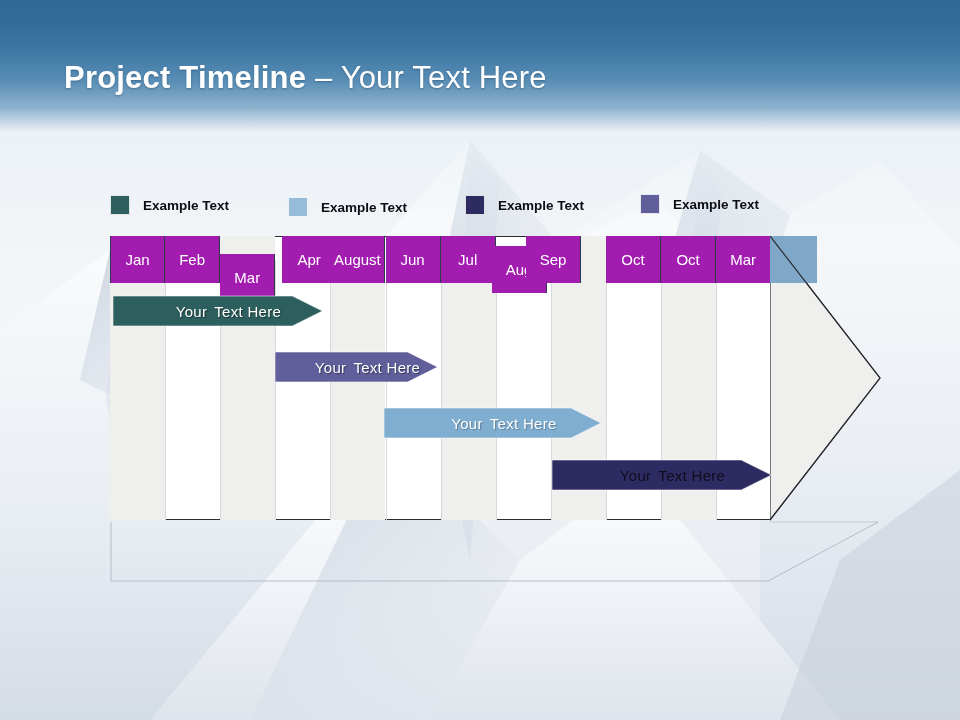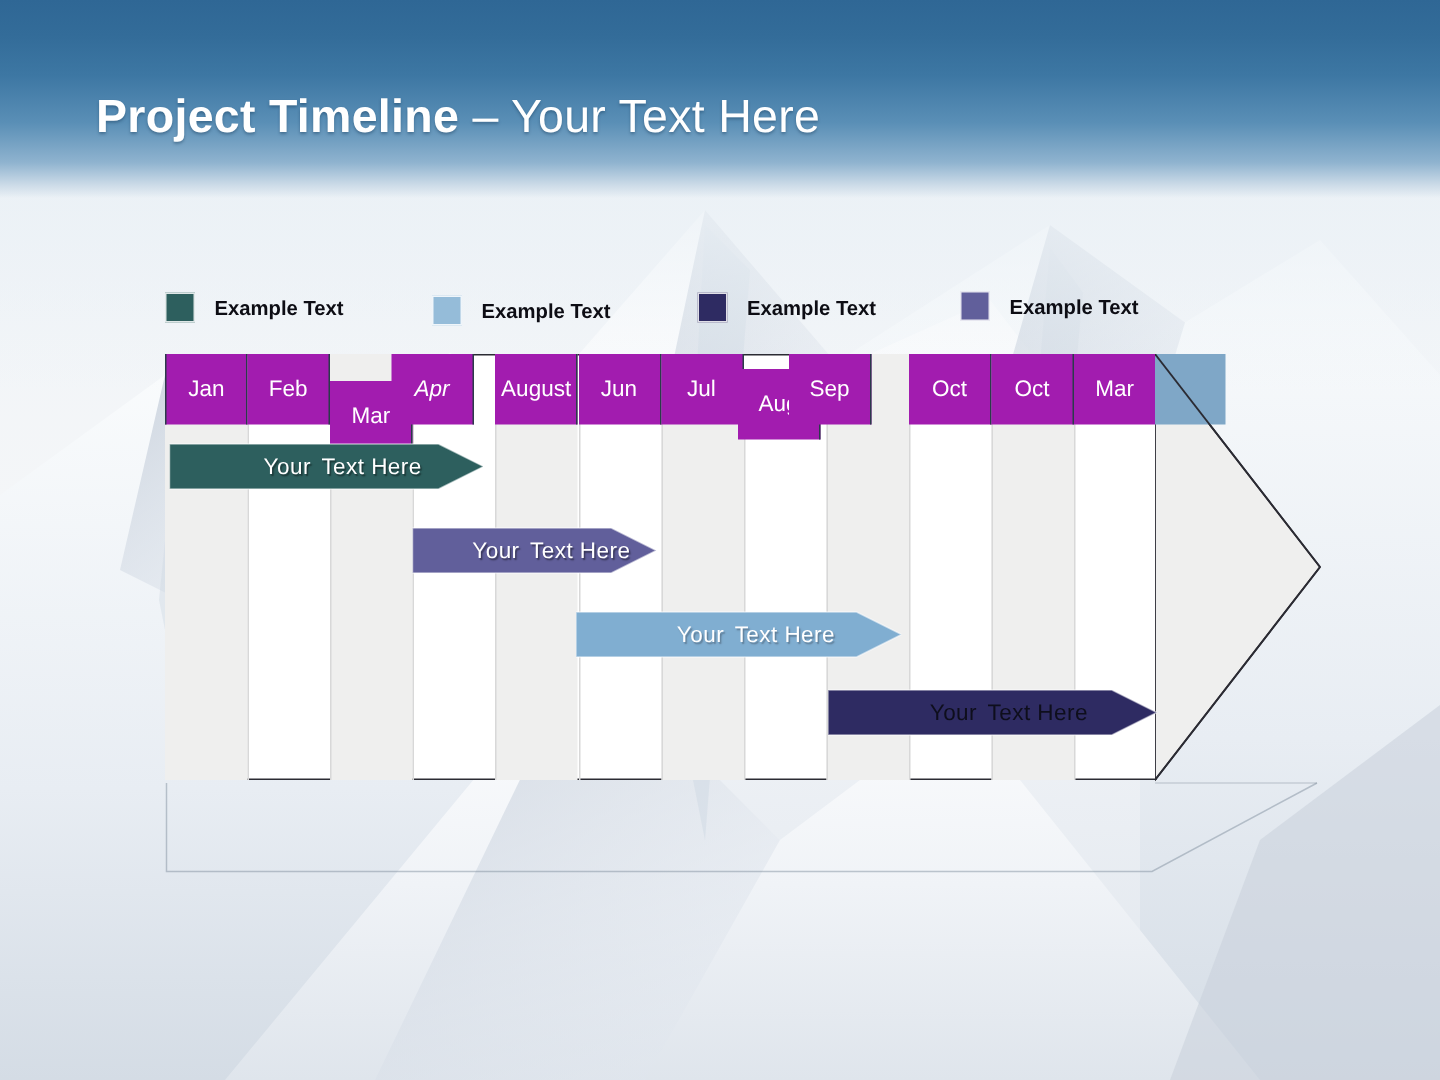--- a/index.html
+++ b/index.html
@@ -309,21 +309,21 @@
         <div class="col alt" style="left: 551px; width: 55.1px;"></div>
         <div class="col-sep" style="left: 551px;"></div>
         <div class="col" style="left: 606.1px; width: 55.1px;"></div>
         <div class="col-sep" style="left: 606.1px;"></div>
       </div>
 
     <div id="months">
         <div class="month-head first" style="left: 0px; width: 55.1px;">Jan</div>
         <div class="month-head" style="left: 55.1px; width: 55.1px;">Feb</div>
         <div class="month-head" style="left: 110.2px; width: 55.1px; margin-top: 18px;">Mar</div>
-        <div class="month-head" style="left: 151px; width: 55.1px; font-style: italic;">Apr</div>
+        <div class="month-head" style="left: 172px; width: 55.1px;">Apr</div>
         <div class="month-head" style="left: 220.4px; width: 55.1px;">August</div>
         <div class="month-head" style="left: 275.5px; width: 55.1px;">Jun</div>
         <div class="month-head" style="left: 330.6px; width: 55.1px;">Jul</div>
         <div class="month-head" style="left: 382px; width: 55.1px; margin-top: 10px;">Aug</div>
         <div class="month-head" style="left: 416px; width: 55.1px;">Sep</div>
         <div class="month-head" style="left: 495.9px; width: 55.1px;">Oct</div>
         <div class="month-head" style="left: 551px; width: 55.1px;">Oct</div>
         <div class="month-head" style="left: 606.1px; width: 55.1px;">Mar</div>
         <div class="head-tail" style="left: 661.2px; width: 0px;"></div>
       </div>

